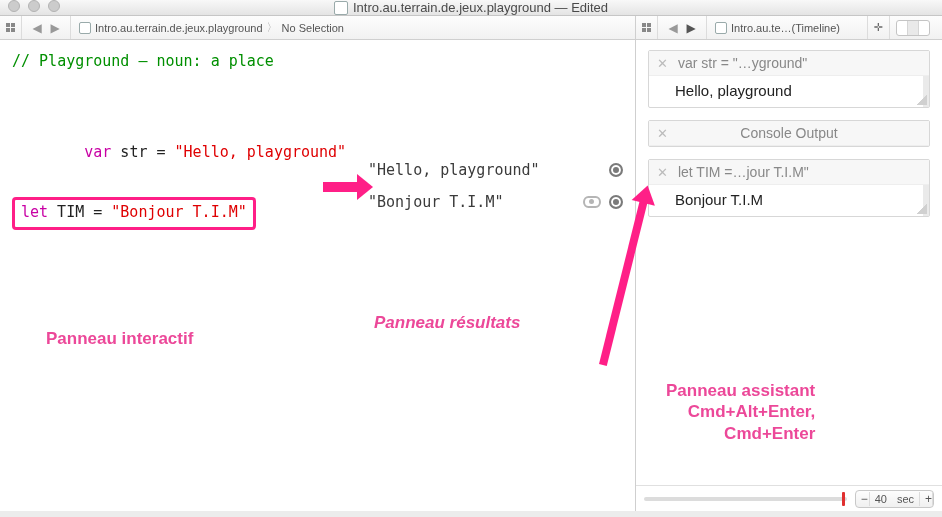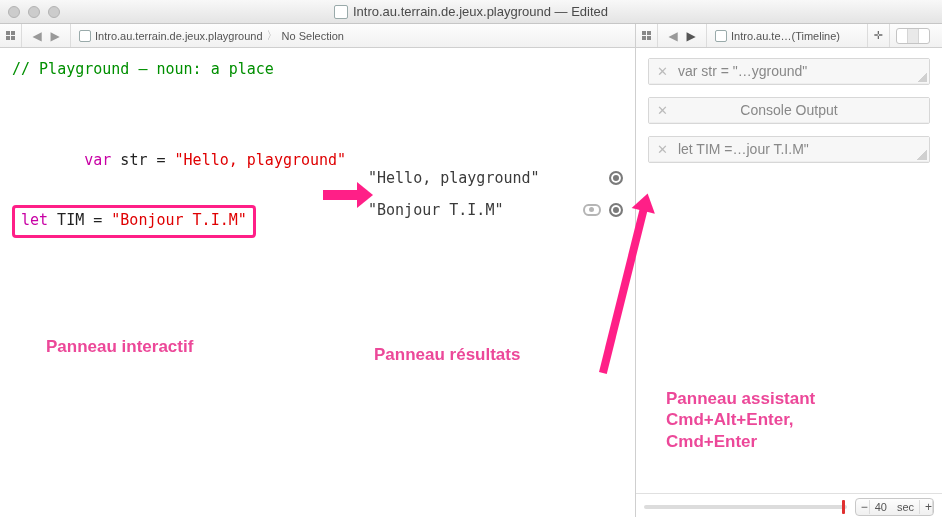--- a/index.html
+++ b/index.html
@@ -8,25 +8,25 @@
     font-size: 12px;
     background: #ececec;
     width: 942px;
     height: 517px;
     overflow: hidden;
     position: relative;
   }
 
   
   .titlebar {
-    height: 24px;
+    height: 16px;
     background: linear-gradient(#f8f8f8, #e4e4e4);
     border-bottom: 1px solid #c6c6c6;
     display: flex;
-    align-items: center;
+    align-items: flex-start;
     position: relative;
   }
   .traffic { display: flex; gap: 8px; margin-left: 8px; }
   .tl-dot { width: 12px; height: 12px; border-radius: 50%; background: #ccc; border: 1px solid #b3b3b3; }
   .title-center {
     position: absolute; left: 0; right: 0; text-align: center;
     font-size: 13px; color: #4a4a4a;
     display: flex; align-items: center; justify-content: center; gap: 5px;
     pointer-events: none;
   }
@@ -285,54 +285,56 @@
         <div class="result-icons">
           <div class="eye"></div>
           <div class="circ"></div>
         </div>
       </div>
     </div>
 
     <div class="arrow arrow-mid"></div>
 
     <div class="annot" style="left:46px; top:288px;">Panneau interactif</div>
-    <div class="annot" style="left:374px; top:296px;">Panneau résultats</div>
+    <div class="annot" style="left:374px; top:272px;font-style:italic;">Panneau résultats</div>
   </div>
 
   <div class="assistant">
     <div class="assist-body">
 
       <div class="card">
         <div class="card-head">
           <span class="x">✕</span>
           <span>var str = "…yground"</span>
         </div>
+        <div class="card-body">Hello, playground</div>
         <div class="card-handle"></div>
       </div>
 
       <div class="card">
         <div class="card-head center">
           <span class="x" style="position:absolute;left:8px;">✕</span>
           <span>Console Output</span>
         </div>
       </div>
 
       <div class="card">
         <div class="card-head">
           <span class="x">✕</span>
           <span>let TIM =…jour T.I.M"</span>
         </div>
+        <div class="card-body">Bonjour T.I.M</div>
         <div class="card-handle"></div>
       </div>
 
     </div>
 
     <div class="diag-arrow" style="left:4px; top:160px; height:170px; transform:rotate(14deg);"></div>
 
-    <div class="annot" style="left:30px; top:340px; white-space:pre-line;">Panneau assistant
+    <div class="annot" style="left:30px; top:340px; white-space:pre-line;text-align:right;">Panneau assistant
 Cmd+Alt+Enter,
 Cmd+Enter</div>
 
     <div class="timeline-bar">
       <div class="slider-track">
         <div class="slider-thumb"></div>
       </div>
       <div class="stepper">
         <span class="pm">−</span>
         <span>40</span>

